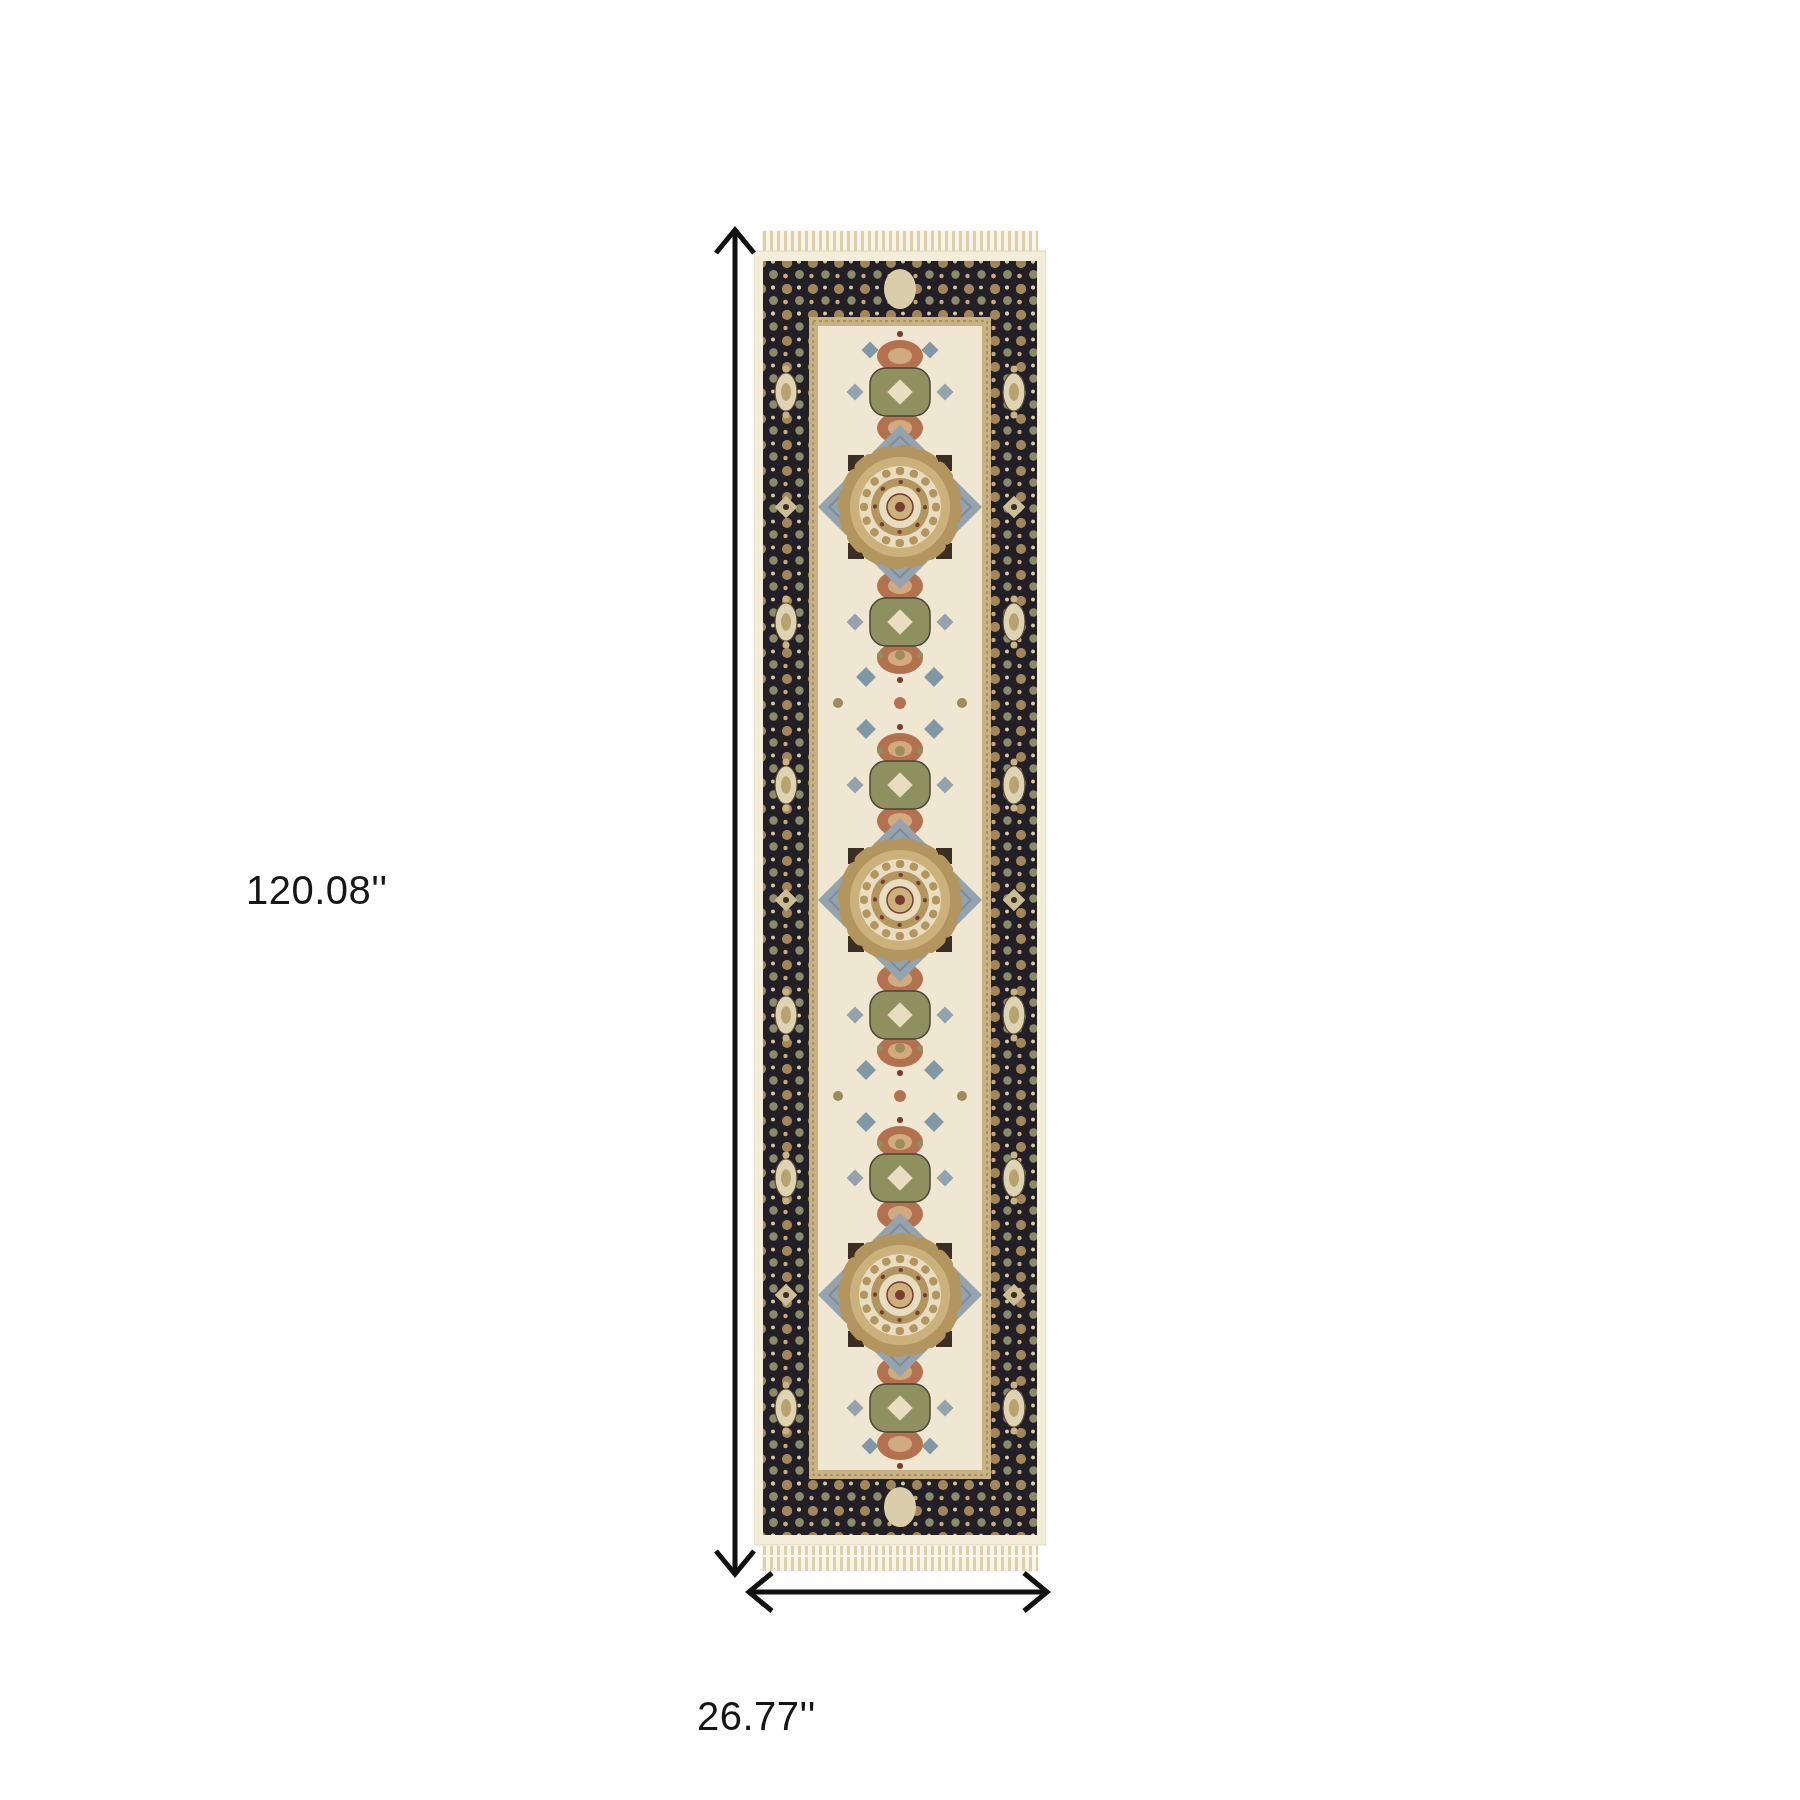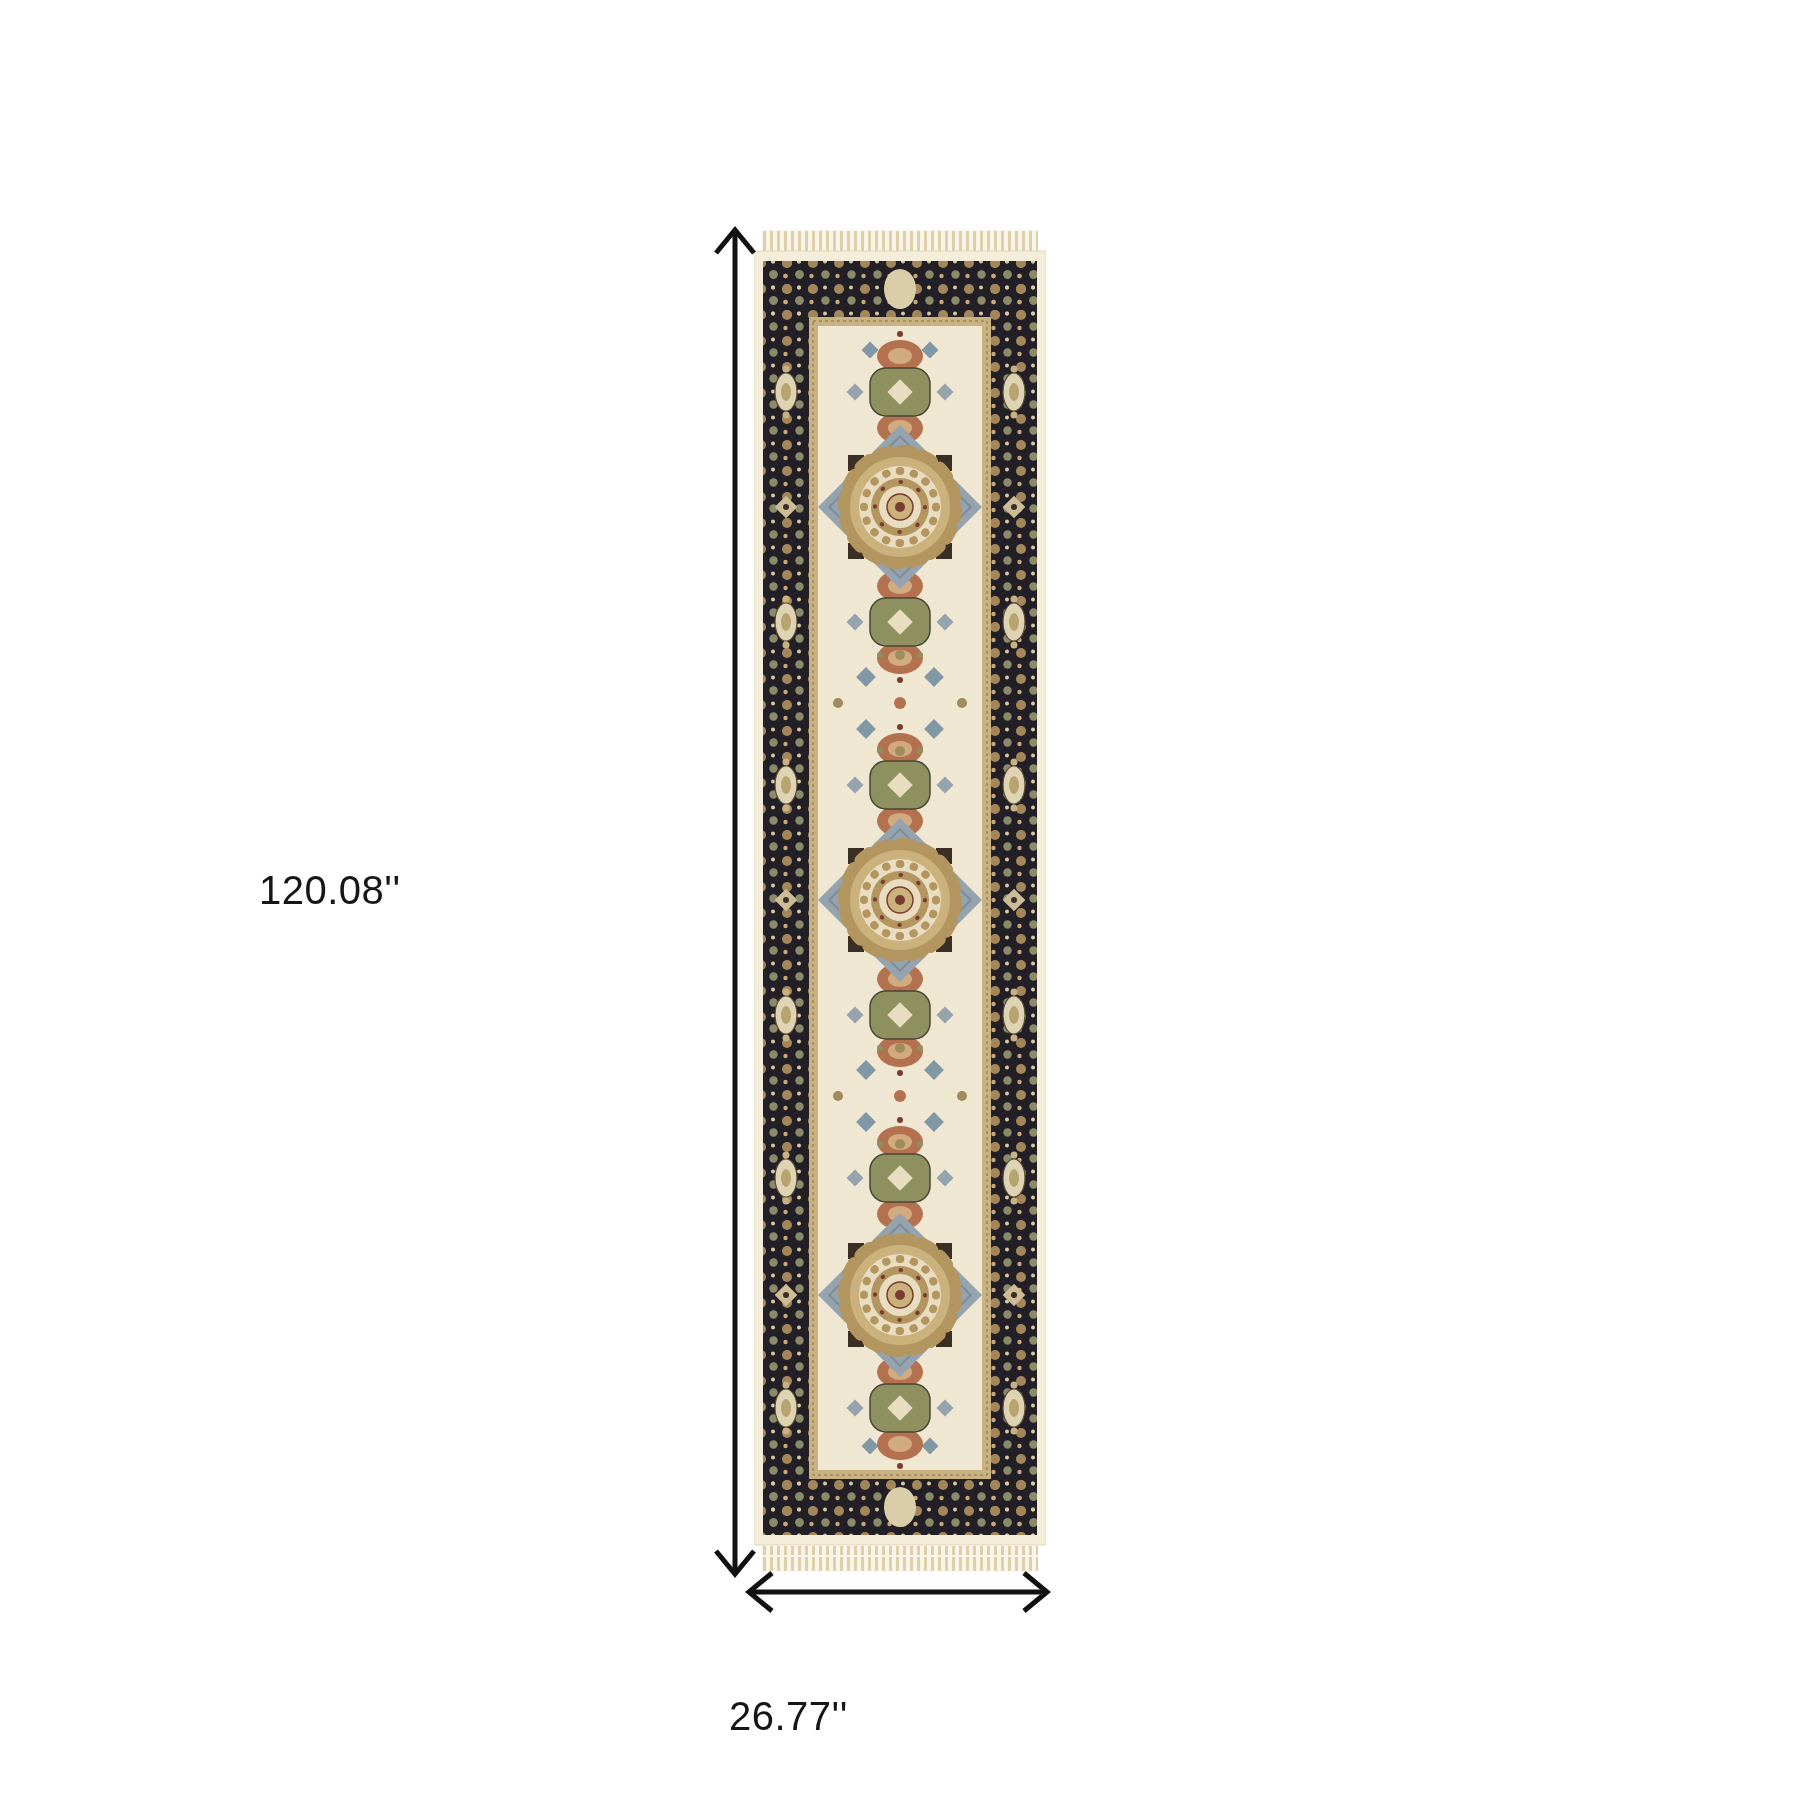--- a/index.html
+++ b/index.html
@@ -26,22 +26,22 @@
     pointer-events: none;
   }
   .dim-label {
     position: absolute;
     font-size: 40px;
     line-height: 1.1;
     color: var(--label_text, #161616);
     letter-spacing: 0.5px;
     white-space: nowrap;
   }
-  .dim-label.height { left: 246px; top: 868px; margin-left: 13px; }
-  .dim-label.width  { left: 697px; top: 1694px; margin-left: 32px; }
+  .dim-label.height { left: 246px; top: 868px; }
+  .dim-label.width  { left: 697px; top: 1694px; }
 </style>
 </head>
 <body>
 
 <div class="scene">
 
   <svg class="rug-svg" viewBox="0 0 292 1342" xmlns="http://www.w3.org/2000/svg">
     <defs>
       <pattern id="fringePat" width="7" height="26" patternUnits="userSpaceOnUse">
         <path d="M3.5 1 V25" stroke="#ddd0a9" stroke-width="3" fill="none"></path>

